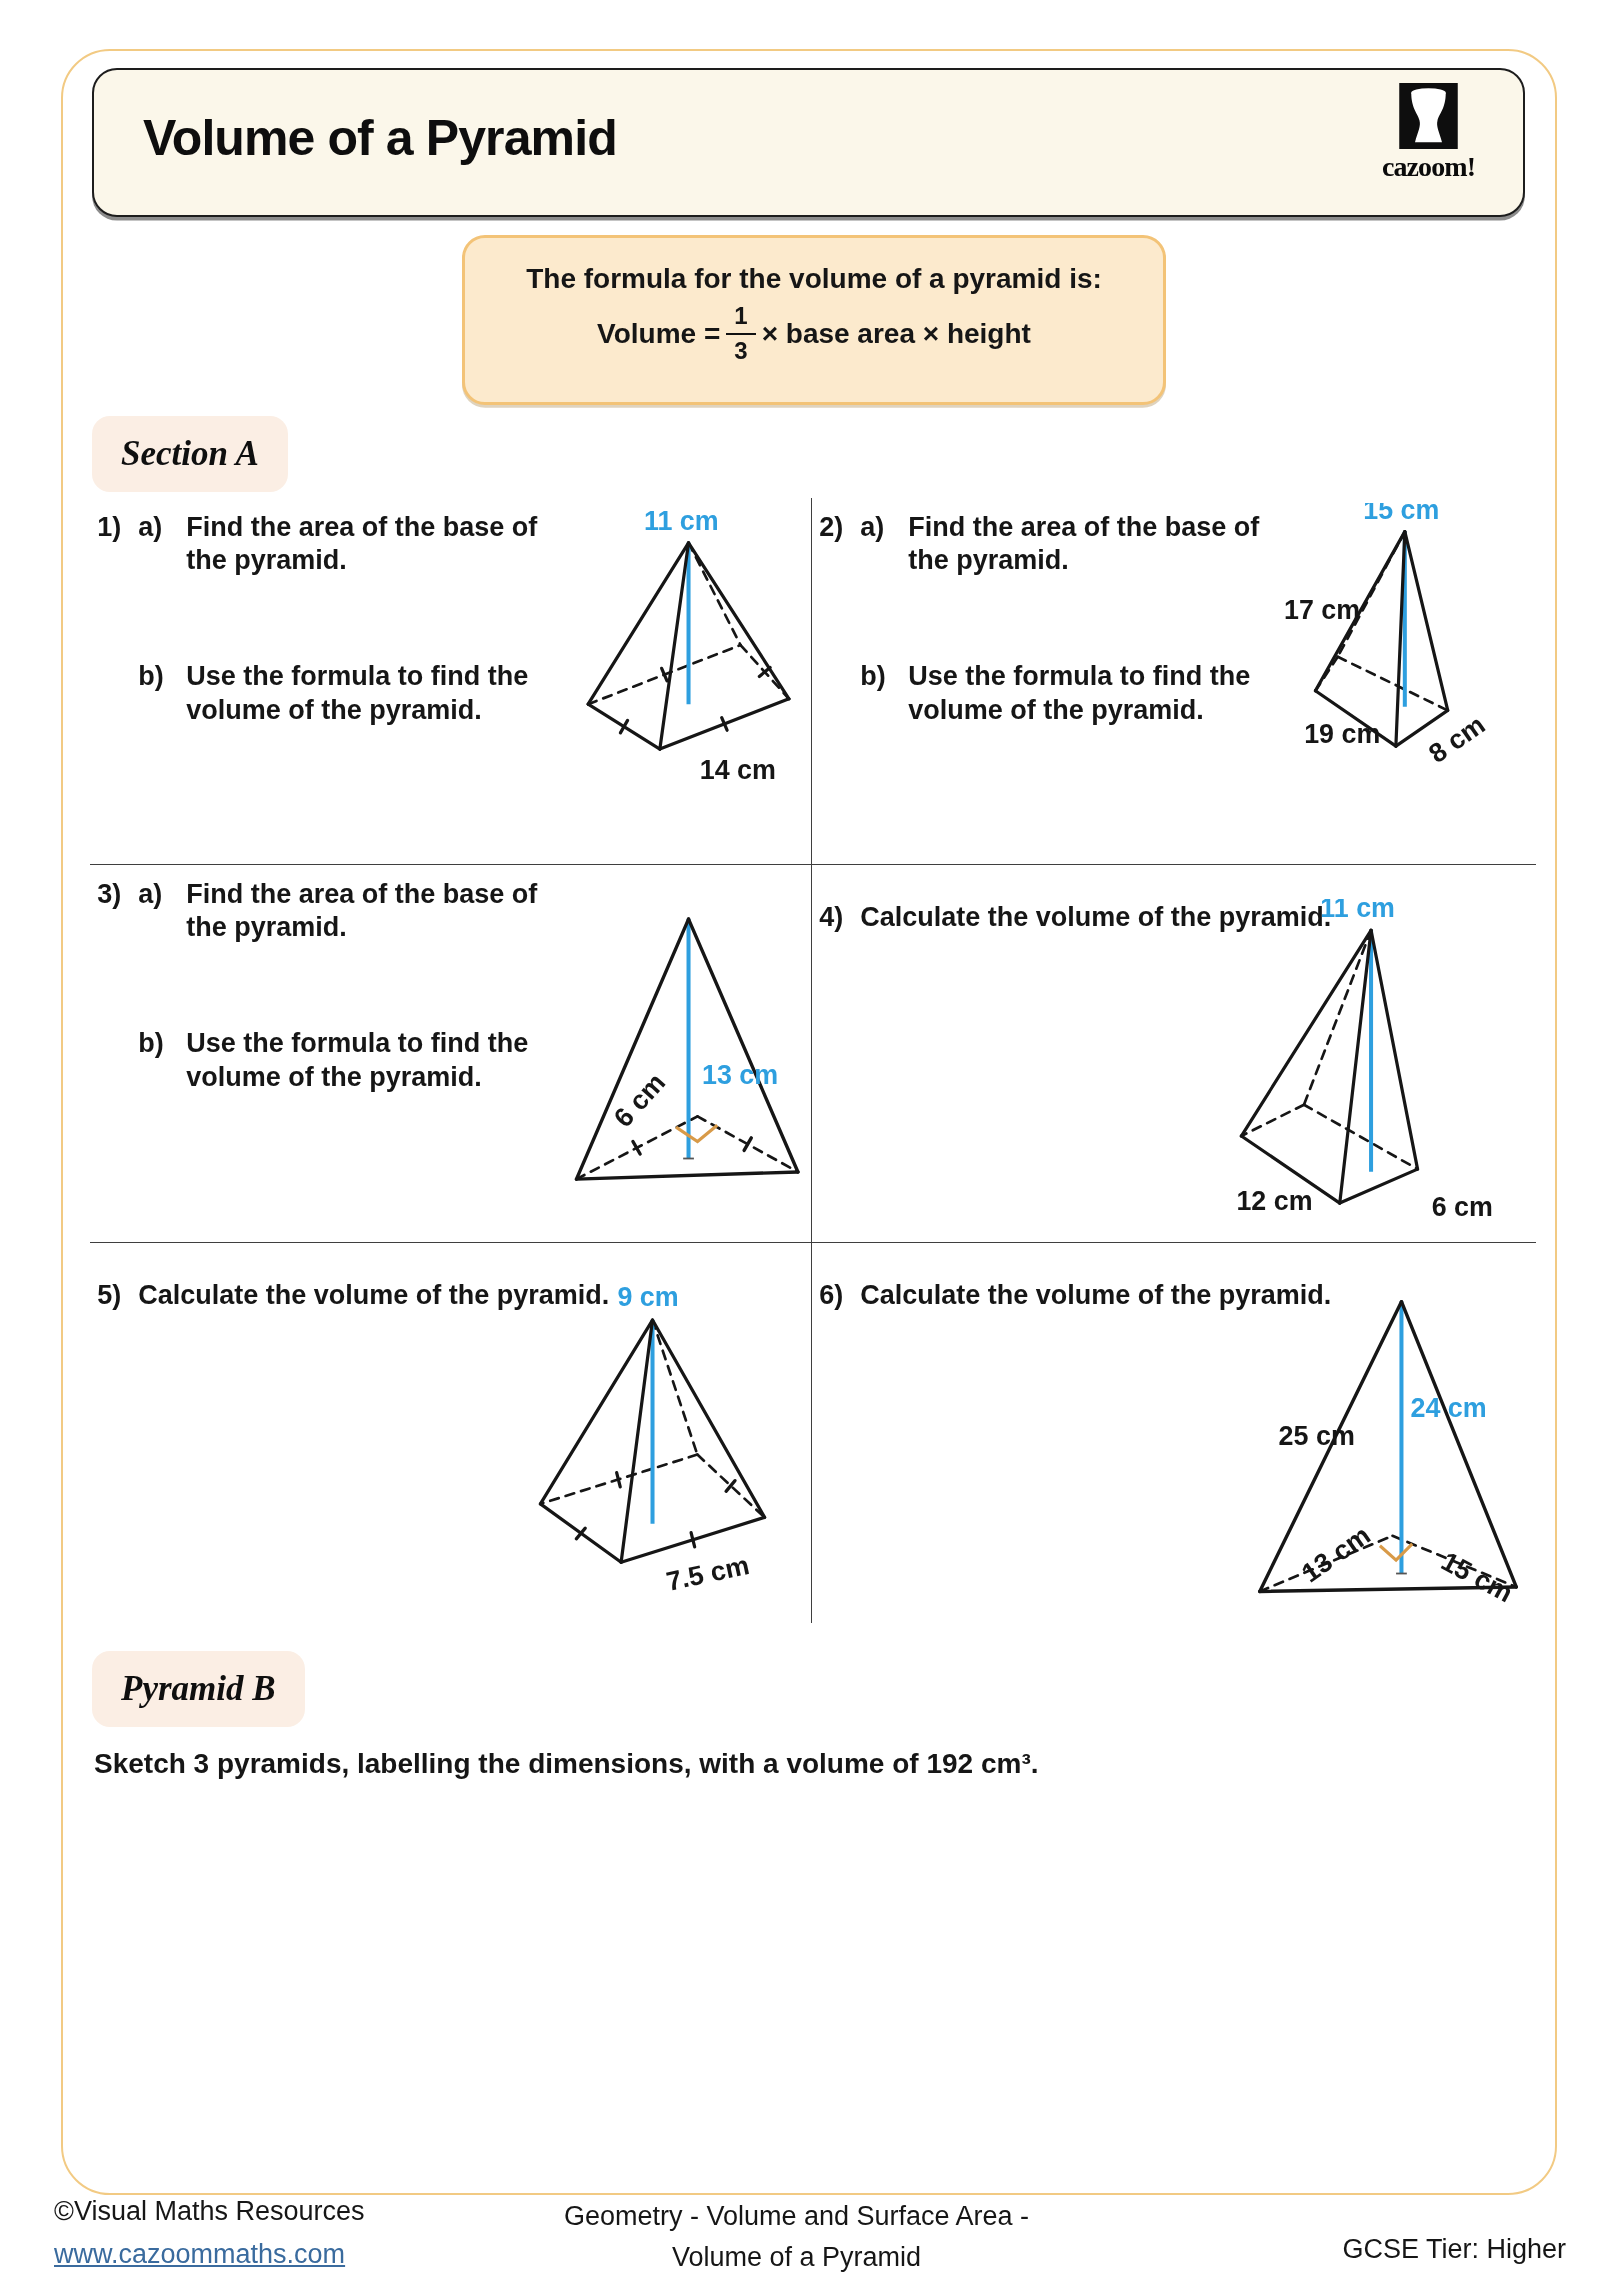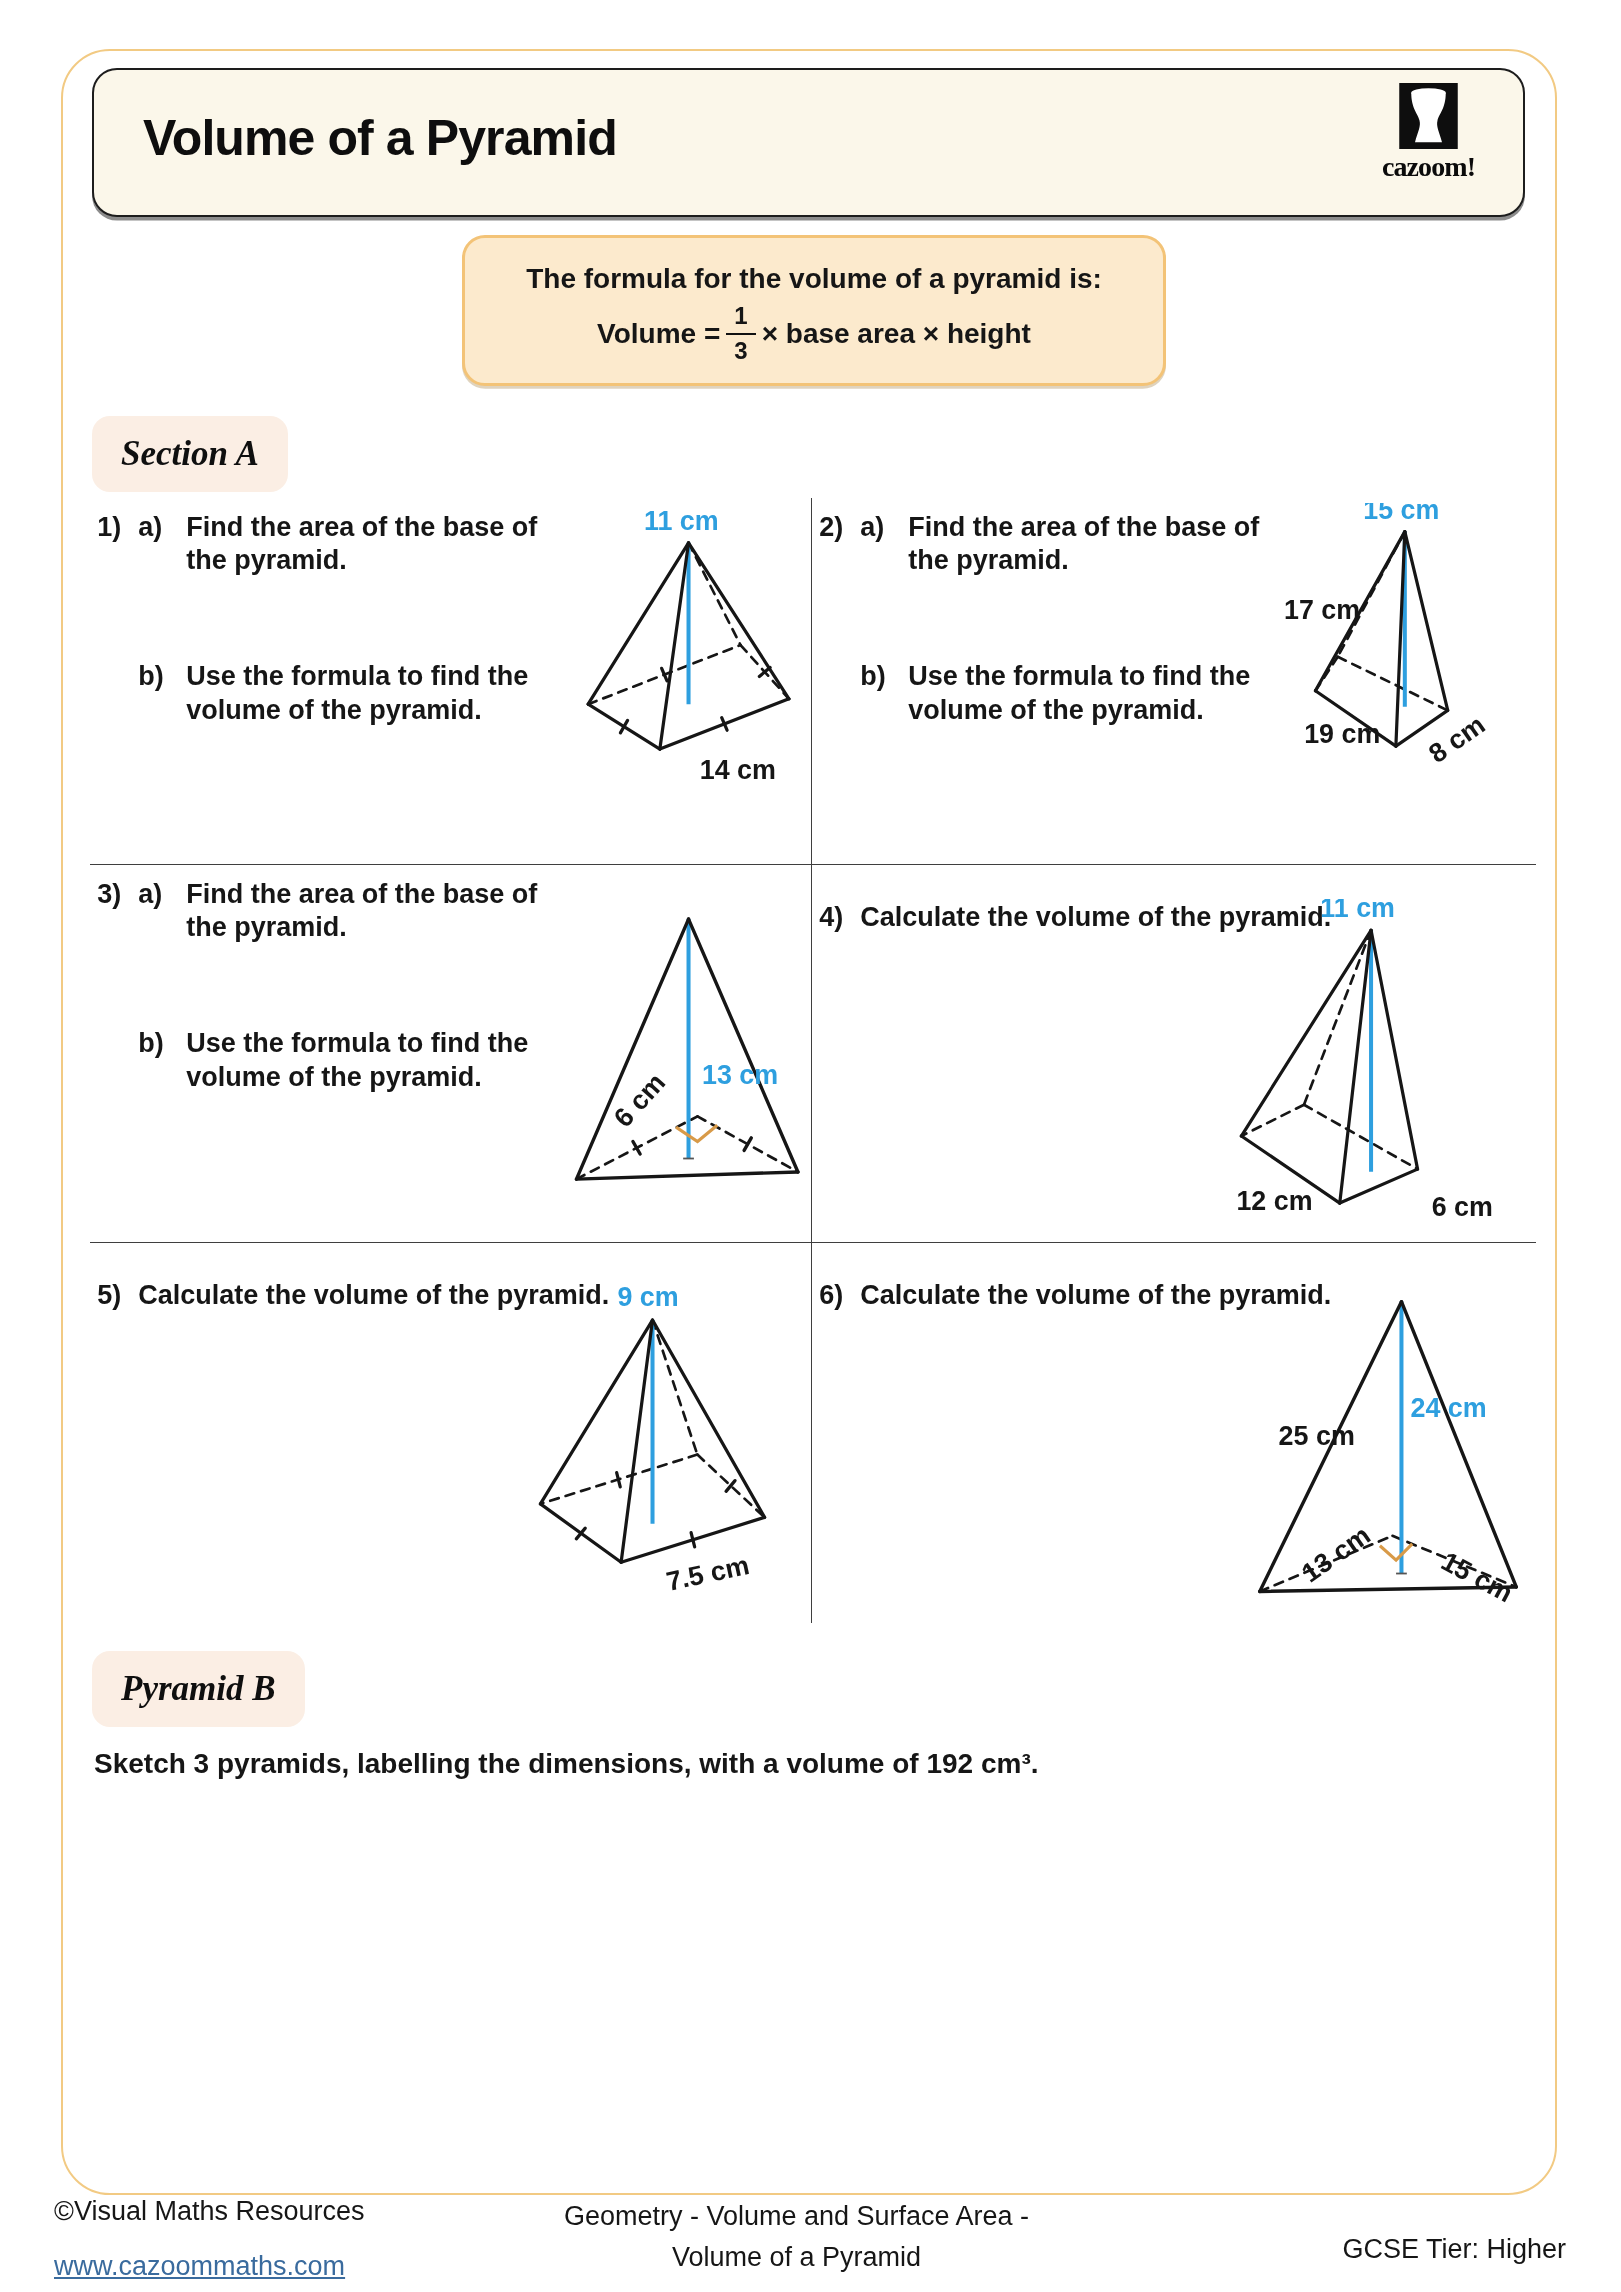--- a/index.html
+++ b/index.html
@@ -13,21 +13,21 @@
   .header-box{position:absolute;left:92px;top:68px;width:1429px;height:145px;
     background:#FBF7EA;border:2.7px solid #1d1d1d;border-radius:25px;
     box-shadow:0 3.6px 0 rgba(45,45,45,.55);}
   .header-title{position:absolute;left:49px;top:39px;font-size:50px;font-weight:700;
     letter-spacing:-0.9px;color:#0e0e0e;}
   .logo{position:absolute;right:23px;top:13px;width:143px;text-align:center;}
   .logo svg{width:59px;height:66px;display:block;margin:0 auto;}
   .logo-text{font-family:"Liberation Serif",serif;font-weight:700;font-size:28px;
     margin-top:1.8px;color:#0b0b0b;letter-spacing:-0.9px;}
   
-  .formula-box{position:absolute;left:462px;top:235px;width:704px;height:151px;
+  .formula-box{position:absolute;left:462px;top:235px;width:704px;height:170px;
     background:#FCEACD;border:3.6px solid #F3C377;border-radius:23px;text-align:center;
     box-shadow:0 2.7px 0 rgba(150,110,40,.3);box-sizing:border-box;}
   .formula-intro{margin-top:25px;font-size:28px;font-weight:700;}
   .formula-line{margin-top:9px;display:flex;justify-content:center;align-items:center;
     gap:6px;font-size:28px;font-weight:700;}
   .frac{display:inline-flex;flex-direction:column;align-items:center;line-height:1;
     font-size:24px;font-weight:700;}
   .frac .num{padding:0 8px 4.5px;border-bottom:2.7px solid #111;}
   .frac .den{padding-top:4.5px;}
   
@@ -56,21 +56,21 @@
   #d1{left:482px;top:9px;width:251px;}
   #d2{left:414px;top:5.4px;width:304px;}
   #d3{left:473px;top:29px;width:269px;}
   #d4{left:407px;top:34px;width:322px;}
   #d5{left:428px;top:43px;width:278px;}
   #d6{left:428px;top:39px;width:296px;}
   svg text{font-family:"Liberation Sans",sans-serif;font-weight:700;font-size:30px;fill:#161616;}
   svg text.blue{fill:#2E9FDF;}
   
   .footer-left{position:absolute;left:54px;top:2196px;font-size:27px;}
-  .footer-link{margin-top:24px;color:#3A6B9E;text-decoration:underline;cursor:pointer;}
+  .footer-link{margin-top:12px;color:#3A6B9E;text-decoration:underline;cursor:pointer;}
   .footer-center{position:absolute;left:313px;width:967px;top:2196px;text-align:center;
     font-size:27px;line-height:1.5;}
   .footer-right{position:absolute;right:56px;top:2234px;font-size:27px;}
 </style>
 </head>
 <body>
 
 <div class="page-border"></div>
 
 <div class="header-box">

